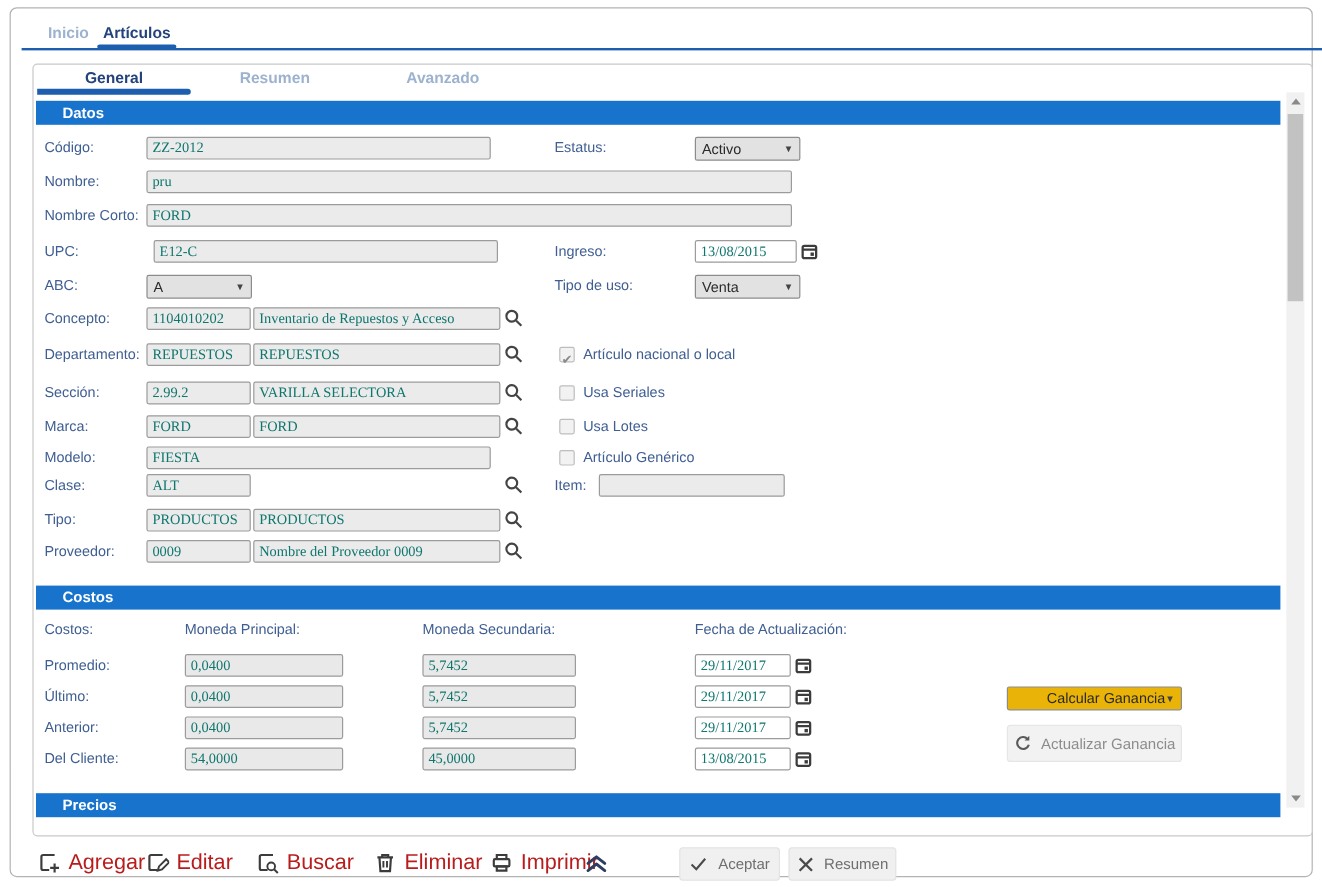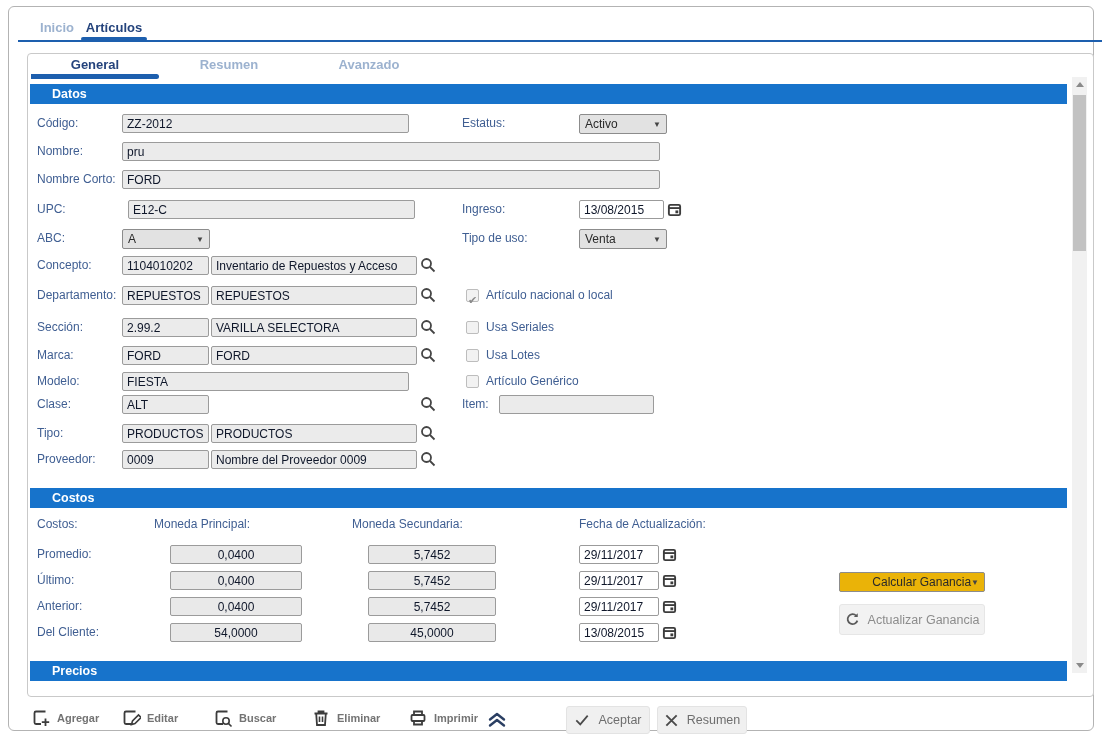--- a/index.html
+++ b/index.html
@@ -23,24 +23,24 @@
             font-size:13px; font-weight:bold; cursor:pointer; }
   .subtab.active { color:#24437c; }
   .subtab.inactive { color:#9cb2cf; }
   .subtab-underline { position:absolute; left:22px; top:67px; width:128px; height:5px;
                       background:#1d5fae; border-radius:0 3px 3px 0; }
 
   .secbar { position:absolute; left:21px; width:1037px; height:20px; background:#1773cb;
             color:#fff; font-size:12.5px; font-weight:bold; line-height:20px; padding-left:22px; }
 
   .lbl { position:absolute; height:19px; line-height:19px; font-size:12px; color:#3f5e92; white-space:nowrap; }
-  .inp { position:absolute; height:19px; font-size:12px; color:#0f172a; background:#ebebeb;
-         border:1px solid #9b9b9b; border-radius:2px; padding:2px 4px; font-family:Liberation Sans, sans-serif; }
+  .inp { position:absolute; height:19px; font-size:12px; color:#0f766e; background:#ebebeb;
+         border:1px solid #9b9b9b; border-radius:2px; padding:2px 4px; font-family:Liberation Serif, serif; }
   .inp.white { background:#ffffff; }
-  .inp.num { text-align:center; background:#e9e9e9;margin-left:16px; }
+  .inp.num { text-align:left; background:#e9e9e9; }
   .dd { position:absolute; height:20px; background:#e2e2e2; border:1px solid #8c8c8c; border-radius:2px;
         display:flex; align-items:center; justify-content:space-between; padding:0 5px;
         font-size:12px; color:#2a2a2a; cursor:pointer; }
   .dd.white { background:#eab308;justify-content:flex-end; }
   .dd .dd-arrow { font-size:8px; color:#444; }
 
   .icon-btn { position:absolute; width:16px; height:16px; cursor:pointer; }
   .cal-btn { position:absolute; width:15px; height:15px; cursor:pointer; }
 
   .cbrow { position:absolute; display:flex; align-items:center; gap:7px; }
@@ -50,21 +50,21 @@
   .cb.checked .tick { display:inline; }
   .cblbl { font-size:12px; color:#3f5e92; white-space:nowrap; }
 
   .scrollbar { position:absolute; left:1063px; top:70px; width:15px; height:596px; background:#f1f1f1; }
   .sb-arrow { position:absolute; left:0; width:15px; height:15px; display:flex; align-items:center; justify-content:center; cursor:pointer; }
   .tri-up { width:0; height:0; border-left:4px solid transparent; border-right:4px solid transparent; border-bottom:5px solid #8a8a8a; }
   .tri-down { width:0; height:0; border-left:4px solid transparent; border-right:4px solid transparent; border-top:5px solid #8a8a8a; }
   .sb-thumb { position:absolute; left:1px; top:18px; width:13px; height:156px; background:#c2c2c2; cursor:pointer; }
 
   .toolbar-item { position:absolute; top:701px; display:flex; align-items:center; gap:6px; cursor:pointer; }
-  .toolbar-item .tlabel { font-size:11px; color:#737373;font-weight:bold; }
+  .toolbar-item .tlabel { font-size:18px; color:#b91c1c; }
   .btn { position:absolute; top:699px; height:28px; background:#f0f0f0; border:1px solid #e3e3e3;
          border-radius:3px; display:flex; align-items:center; justify-content:center; gap:8px;
          font-size:12.5px; color:#6e6e6e; cursor:pointer; }
   .btn-action { position:absolute; background:#f2f2f2; border:1px solid #e6e6e6; border-radius:3px;
                 display:flex; align-items:center; justify-content:center; gap:8px;
                 font-size:12.5px; color:#8c8c8c; cursor:pointer; }
   svg { display:block; }
 </style>
 </head>
 <body>

